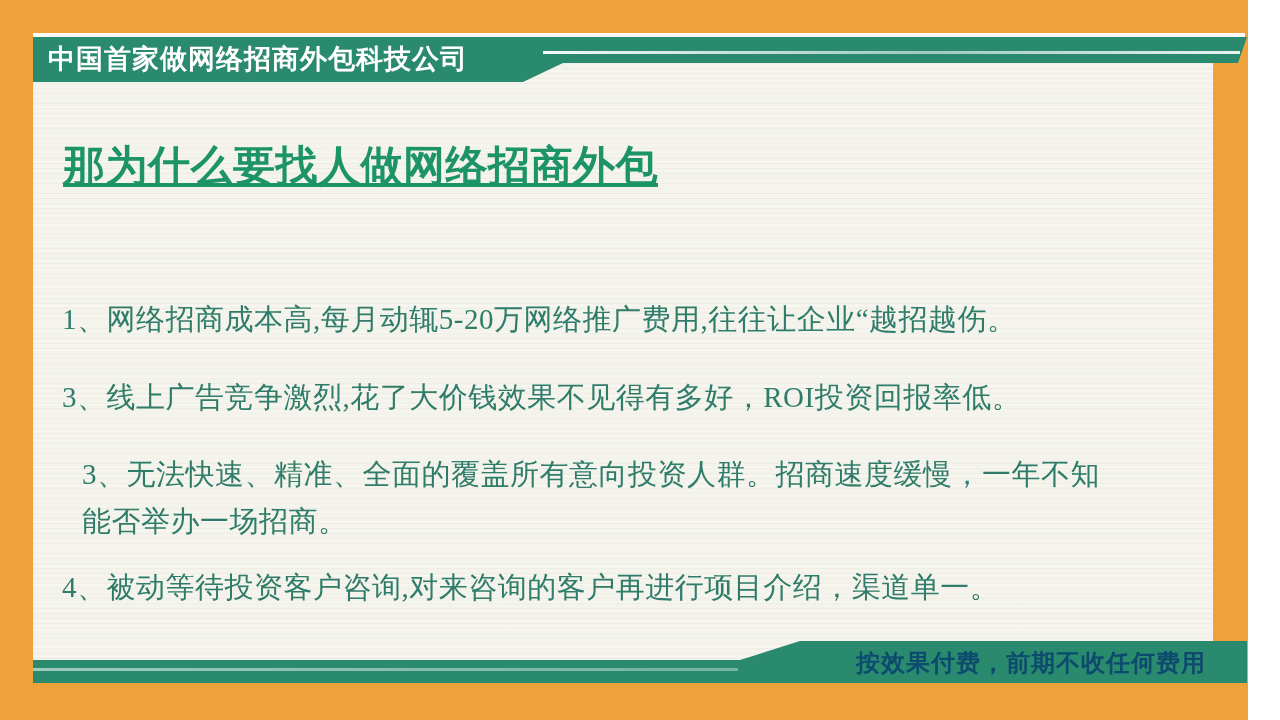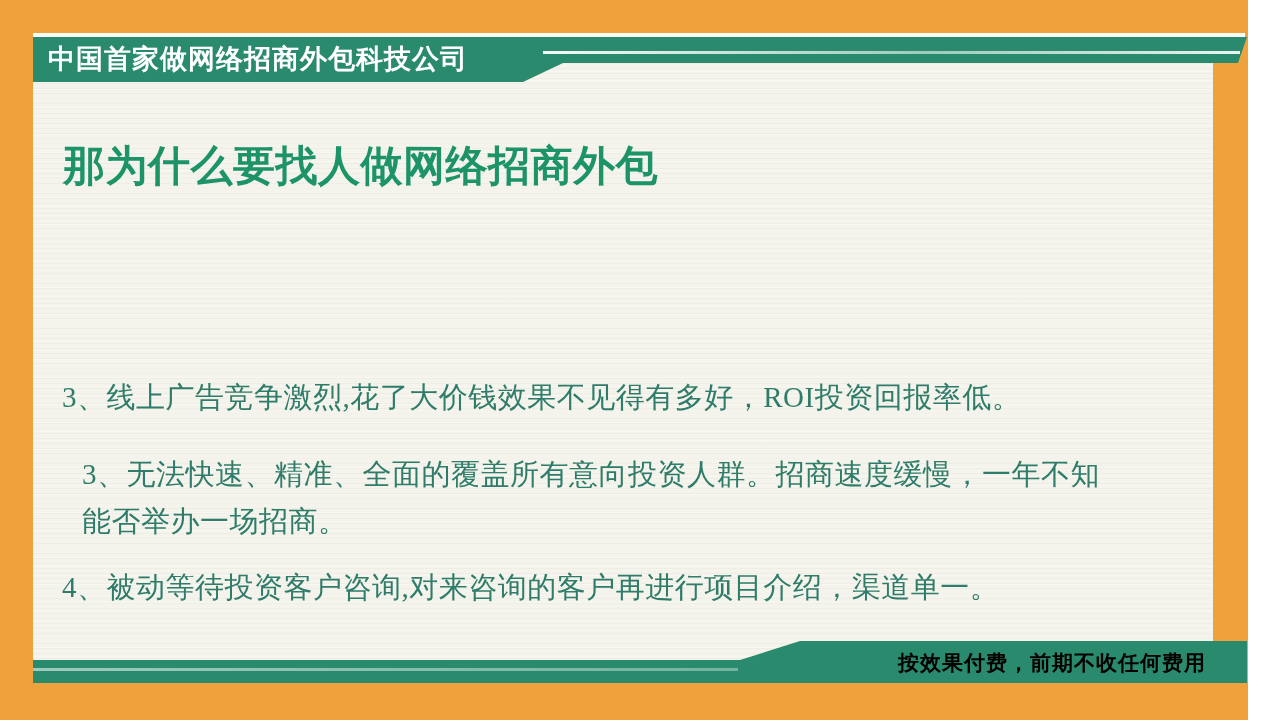--- a/index.html
+++ b/index.html
@@ -44,27 +44,28 @@
     position:absolute; left:33px; top:641px; width:1214px; height:42px;
     background:#2A8A6D;
     clip-path:polygon(0px 19px, 707px 19px, 767px 0px, 1214px 0px, 1214px 42px, 0px 42px);
   }
   .footer-line{
     position:absolute; left:33px; top:668px; width:705px; height:3px;
     background:linear-gradient(90deg, rgba(255,255,255,0.55), rgba(255,255,255,0.35));
   }
   .footer-text{
     position:absolute; right:42px; top:643px; height:40px; line-height:40px;
-    color:#000000; font-size:21px; font-weight:bold; letter-spacing:1px;
+    color:#0c4a6e; font-size:24px; font-weight:bold; letter-spacing:1px;
     white-space:nowrap; 
   }
   .slide-title{
     position:absolute; left:63px; top:138px;
     color:#1D9468; font-size:42px; font-weight:bold; letter-spacing:0.5px;
     white-space:nowrap;
+    text-decoration:underline;
   }
   .slide-subtitle{
     position:absolute; left:60px; top:207px;
     color:#1D9468; font-size:25px; font-weight:bold; line-height:33px;
     white-space:nowrap;
   }
   .body-point{
     position:absolute; left:62px;
     color:#2E7C69; font-size:29px; line-height:47px;
     font-family:"Liberation Serif", serif;
@@ -85,20 +86,21 @@
 
   <div class="top-seam"></div>
 
   <div class="header-ribbon"></div>
   <div class="header-line"></div>
   <div class="header-text">中国首家做网络招商外包科技公司</div>
 
   <div class="slide-title">那为什么要找人做网络招商外包</div>
 
 
+  <div class="body-point p1">1、网络招商成本高,每月动辄5-20万网络推广费用,往往让企业“越招越伤。</div>
 
   <div class="body-point p2">3、线上广告竞争激烈,花了大价钱效果不见得有多好，ROI投资回报率低。</div>
 
   <div class="body-point p3">
     <div>3、无法快速、精准、全面的覆盖所有意向投资人群。招商速度缓慢，一年不知</div>
     <div>能否举办一场招商。</div>
   </div>
 
   <div class="body-point p4">4、被动等待投资客户咨询,对来咨询的客户再进行项目介绍，渠道单一。</div>
 

